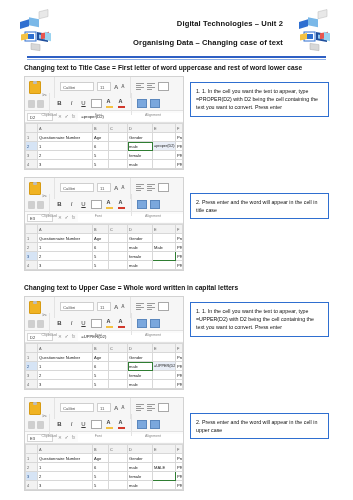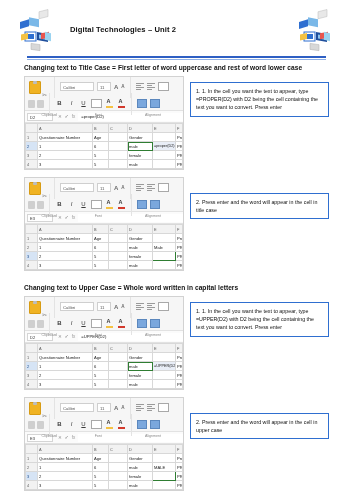--- a/index.html
+++ b/index.html
@@ -13,22 +13,22 @@
   }
   .page{position:relative;width:353px;height:500px;box-sizing:border-box;}
 
   
   .header{position:relative;height:52px;}
   .logo{position:absolute;top:8px;width:46px;height:46px;}
   .logo.left{left:14px;}
   .logo.right{right:14px;}
   .logo svg{display:block;width:46px;height:46px;}
   .head-titles{
-    position:absolute;left:70px;right:70px;top:26px;
-    text-align:left;
+    position:absolute;left:70px;right:70px;top:20px;
+    text-align:right;
   }
   .head-titles .line{
     font-size:7.6px;font-weight:bold;letter-spacing:.1px;
     color:#111;line-height:1.1;
   }
   .head-titles .line.second{margin-top:11px;}
   .hrule{
     position:absolute;left:27px;right:27px;top:56px;
     height:2px;background:#2e5fc3;
   }
@@ -168,20 +168,21 @@
           <rect x="27" y="30" width="8" height="6" fill="#e8554e" transform="skewY(-10)"></rect>
           <rect x="17" y="33" width="9" height="6" fill="#d8d8d8" stroke="#b0b0b0" stroke-width=".5" transform="skewY(8)"></rect>
           <rect x="31" y="16" width="6" height="8" fill="#9ad3f0" transform="skewY(14)"></rect>
           <circle cx="23" cy="23" r="21" fill="none" stroke="none"></circle>
         </g>
       </svg>
     </div>
 
     <div class="head-titles">
       <div class="line">Digital Technologies – Unit 2</div>
+      <div class="line second">Organising Data – Changing case of text</div>
     </div>
 
     <div class="logo right">
       <svg viewBox="0 0 46 46" xmlns="http://www.w3.org/2000/svg">
         <g>
           <rect x="6" y="16" width="9" height="7" fill="#2f6fd0" transform="skewY(-18)"></rect>
           <rect x="15" y="6" width="10" height="8" fill="#7ab8e8" transform="skewY(12)"></rect>
           <rect x="25" y="10" width="9" height="7" fill="#e8e8e8" stroke="#bdbdbd" stroke-width=".5" transform="skewY(-14)"></rect>
           <rect x="11" y="24" width="11" height="9" fill="#ffffff" stroke="#2f6fd0" stroke-width="1"></rect>
           <rect x="13" y="26" width="7" height="5" fill="#2f6fd0"></rect>

